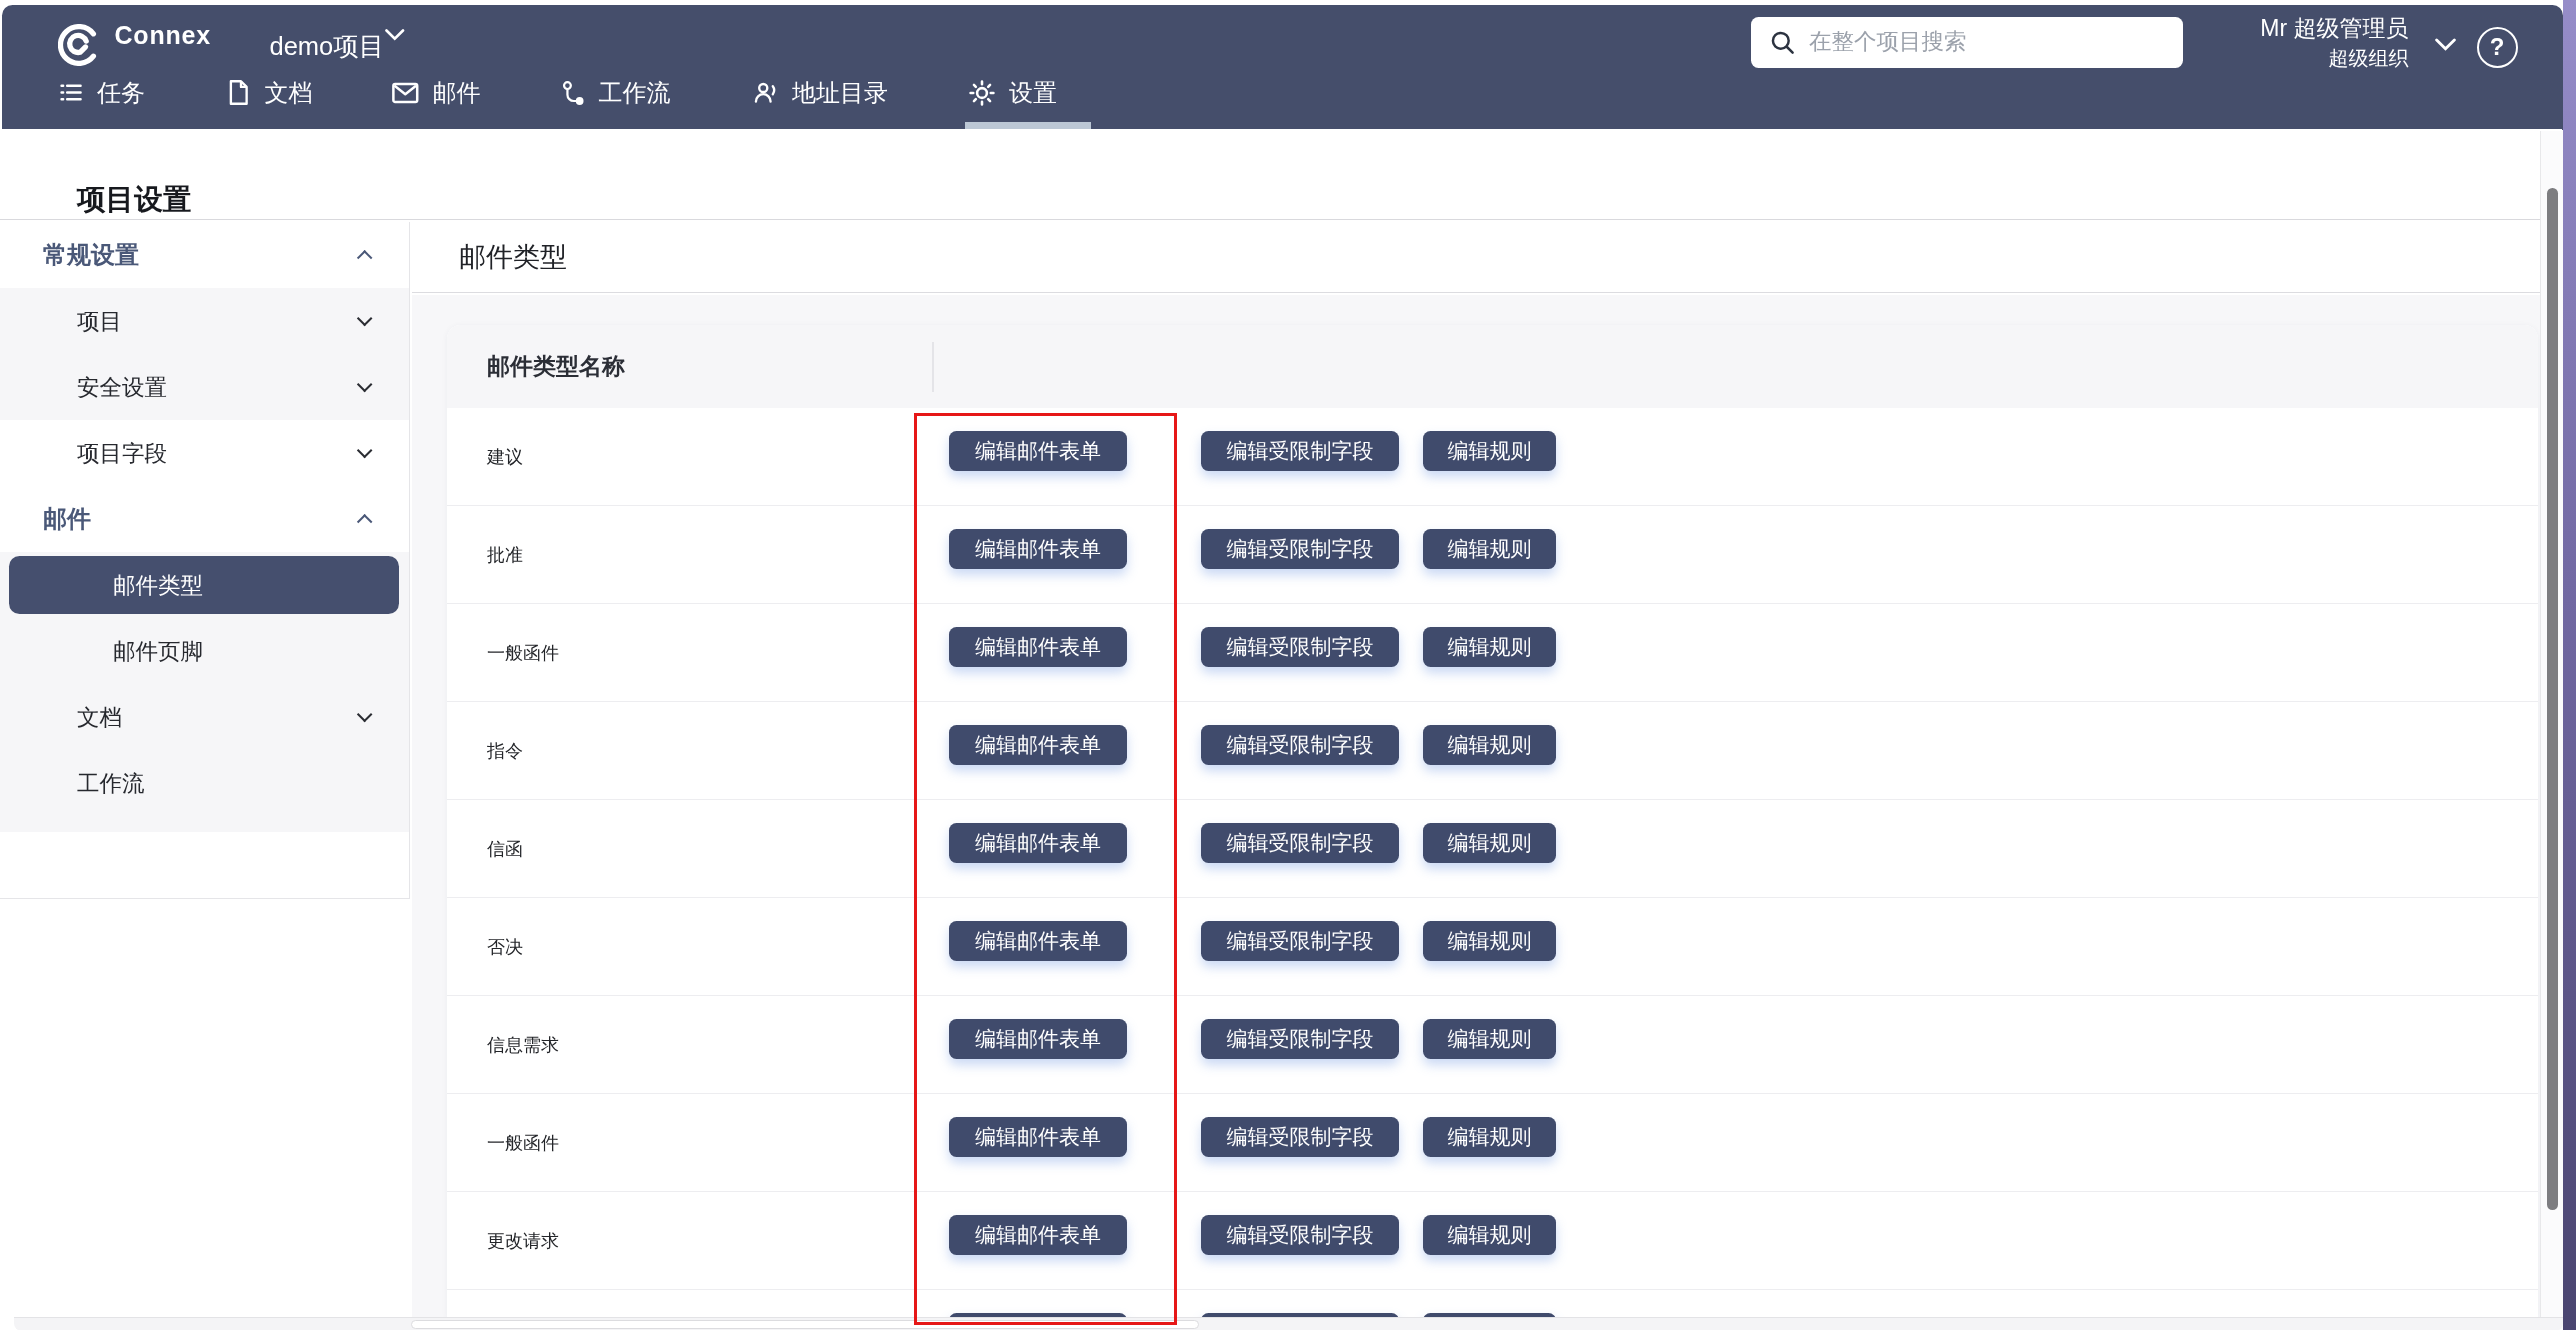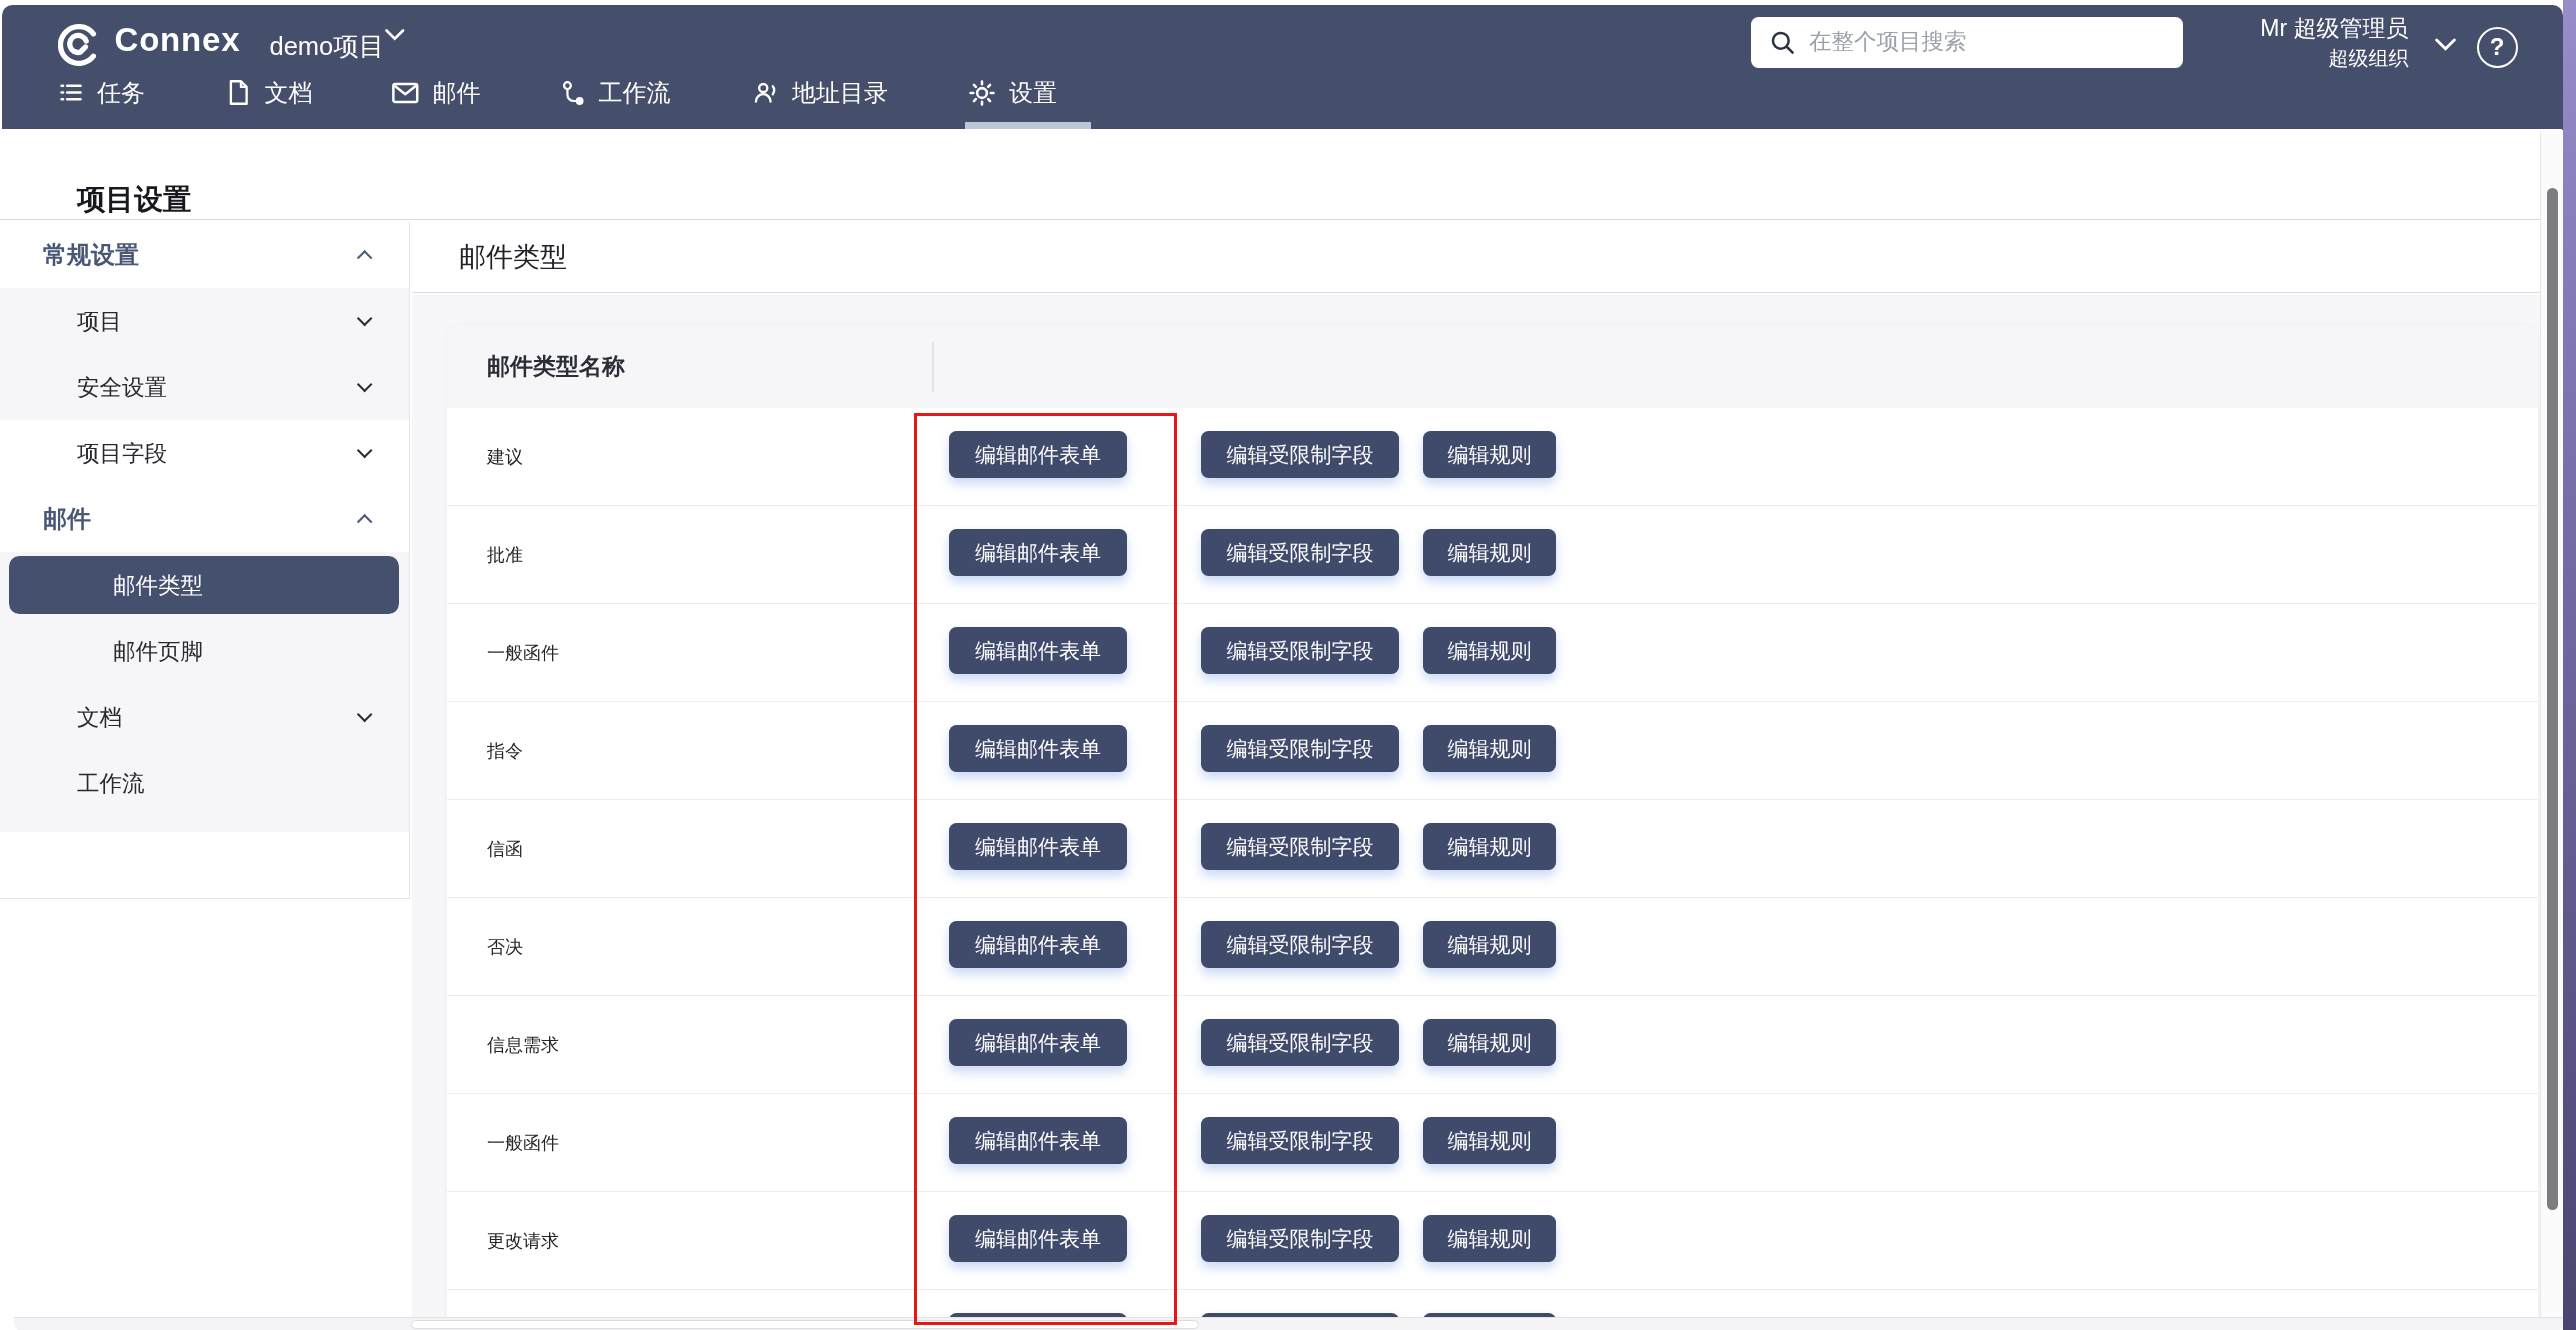--- a/index.html
+++ b/index.html
@@ -8,21 +8,21 @@
 
   
   .edge-right { position:absolute; right:0; top:0; width:13.5px; height:1330px;
                 background:linear-gradient(180deg,#968dc9 0%,#7168a2 45%,#4a4570 100%); }
 
   
   .topbar { position:absolute; top:4.5px; left:1.5px; right:13.5px; height:125px;
             background:#454e6b; border-radius:10.5px 10.5px 0 0; color:#fff; }
   .brand-row { position:absolute; top:0; left:0; right:0; height:69px; }
   .logo-mark { position:absolute; left:56px; top:19.5px; width:42px; height:42px; }
-  .brand { position:absolute; left:113px; top:16.5px; font-size:33px; font-weight:bold; letter-spacing:0.8px; }
+  .brand { position:absolute; left:113px; top:16.5px; font-size:25px; font-weight:bold; letter-spacing:0.8px; }
   .project-switch { position:absolute; left:268px; top:24px; font-size:25.5px; display:flex; align-items:flex-start; gap:1px; }
   .search-box { position:absolute; left:1749px; top:12px; width:432px; height:51px; background:#fff;
                 border-radius:7.5px; display:flex; align-items:center; padding:0 18px; gap:13.5px; }
   .search-box input { border:none; outline:none; flex:1; font-size:22.5px; color:#333;
                       font-family:inherit; background:transparent; }
   .search-box input::placeholder { color:#9ba1ab; }
   .user-block { position:absolute; left:2206px; top:7.5px; width:201px; text-align:right; }
   .user-name { font-size:23px; line-height:33px; white-space:nowrap; }
   .user-org  { font-size:20px; line-height:27px; }
   .user-chevron { position:absolute; left:2433px; top:33px; }
@@ -66,21 +66,21 @@
                   border-bottom:1.5px solid #dcdce0; display:flex; align-items:center; padding-left:47px; }
   .section-title { font-size:27px; color:#202227; font-weight:500; }
   .main-bg { position:absolute; top:295px; left:412px; width:2151px; height:1022px; background:#f7f7f9; }
   .card { position:absolute; left:35px; top:30px; width:2091px; height:992px; background:#fff;
           border-radius:13.5px 13.5px 0 0; overflow:hidden; box-shadow:0 1.5px 6px rgba(40,50,80,0.05); }
   .card-head { height:83px; background:#f6f6f8; display:flex; align-items:center; padding-left:40px; position:relative; }
   .col-header { font-size:23px; font-weight:bold; color:#2b2e36; }
   .col-sep { position:absolute; left:485px; top:16.5px; width:1.5px; height:50px; background:#e4e4e8; }
   .t-row { position:relative; height:98px; border-bottom:1.5px solid #ededf0; background:#fff; }
   .t-label { position:absolute; left:40px; top:50%; transform:translateY(-50%); font-size:18px; color:#232529; }
-  .action-btn { position:absolute; top:23px; height:47px; background:#404b6c; color:#fff; border:none;
+  .action-btn { position:absolute; top:23px; height:40px; background:#404b6c; color:#fff; border:none;
                 border-radius:7.5px; font-size:21px; font-family:inherit; cursor:pointer;
                 box-shadow:0 6px 10.5px rgba(140,170,230,0.45); display:flex; align-items:center; justify-content:center; }
   .btn-0 { left:502px;  width:178px; }
   .btn-1 { left:754px; width:198px; }
   .btn-2 { left:976px; width:133px; }
   .t-row.partial { height:44px; border-bottom:none; }
 
   
   .highlight-rect { position:absolute; left:914px; top:413px; width:263px; height:912px;
                     border:3px solid #e61717; z-index:60; pointer-events:none; }

